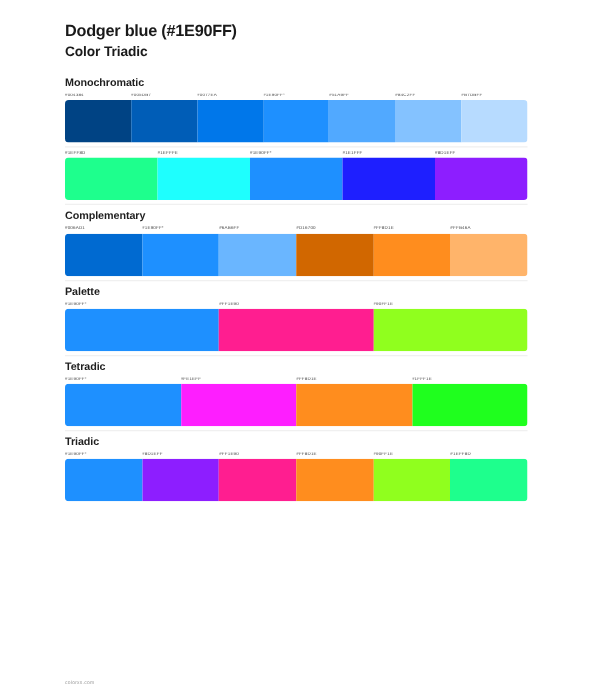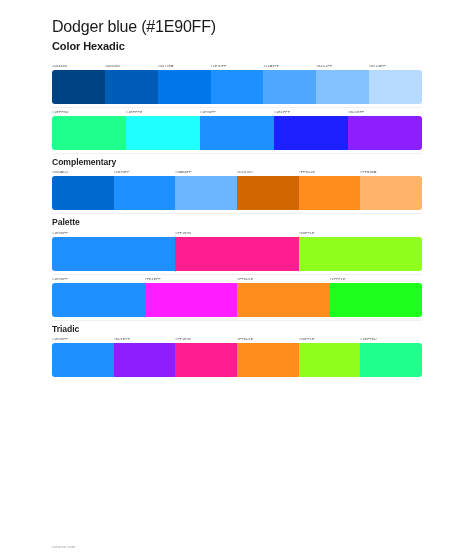--- a/index.html
+++ b/index.html
@@ -18,22 +18,22 @@
     width: 474px;
     height: 560px;
     background: #ffffff;
     box-sizing: border-box;
     padding: 16px 0 0 0;
   }
   .header {
     padding: 0 52px;
   }
   .title {
-    font-size: 16px;
-    font-weight: normal;
+    font-size: 13px;
+    font-weight: bold;
     color: #1a1a1a;
     letter-spacing: -0.2px;
     line-height: 1.35;
     margin: 0;
   }
   .subtitle {
     font-size: 11px;
     font-weight: bold;
     color: #1a1a1a;
     letter-spacing: -0.1px;
@@ -100,25 +100,26 @@
     letter-spacing: 0.2px;
   }
 </style>
 </head>
 <body>
 
 <div class="page">
 
   <div class="header">
     <h1 class="title">Dodger blue (#1E90FF)</h1>
-    <h2 class="subtitle">Color Hexadic</h2>
+    <h2 class="subtitle">Color Triadic</h2>
   </div>
 
   <div class="sections">
       <div class="section">
+        <div class="section-title">Monochromatic</div>
         <div class="labels">
           <div class="label" style="width: 14.2857%;">#004384</div>
           <div class="label" style="width: 14.2857%;">#005DB7</div>
           <div class="label" style="width: 14.2857%;">#0077EA</div>
           <div class="label" style="width: 14.2857%;">#1E90FF*</div>
           <div class="label" style="width: 14.2857%;">#51A9FF</div>
           <div class="label" style="width: 14.2857%;">#84C2FF</div>
           <div class="label" style="width: 14.2857%;">#B7DBFF</div>
         </div>
         <div class="swatches">
@@ -173,20 +174,21 @@
           <div class="label" style="width: 33.3333%;">#FF1E90</div>
           <div class="label" style="width: 33.3333%;">#90FF1E</div>
         </div>
         <div class="swatches">
           <div class="swatch" style="width: 33.3333%; background: rgb(30, 144, 255);"></div>
           <div class="swatch" style="width: 33.3333%; background: rgb(255, 30, 144);"></div>
           <div class="swatch" style="width: 33.3333%; background: rgb(144, 255, 30);"></div>
         </div>
       </div>
       <div class="section">
+        <div class="section-title">Tetradic</div>
         <div class="labels">
           <div class="label" style="width: 25%;">#1E90FF*</div>
           <div class="label" style="width: 25%;">#FE1EFF</div>
           <div class="label" style="width: 25%;">#FF8D1E</div>
           <div class="label" style="width: 25%;">#1FFF1E</div>
         </div>
         <div class="swatches">
           <div class="swatch" style="width: 25%; background: rgb(30, 144, 255);"></div>
           <div class="swatch" style="width: 25%; background: rgb(254, 30, 255);"></div>
           <div class="swatch" style="width: 25%; background: rgb(255, 141, 30);"></div>

